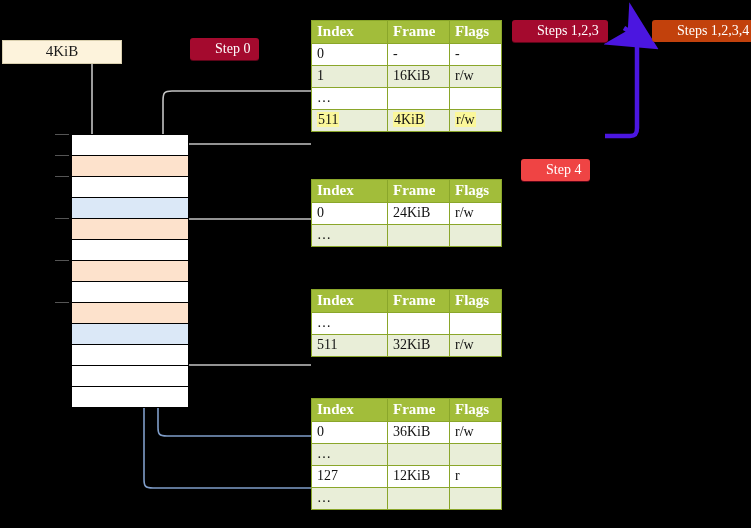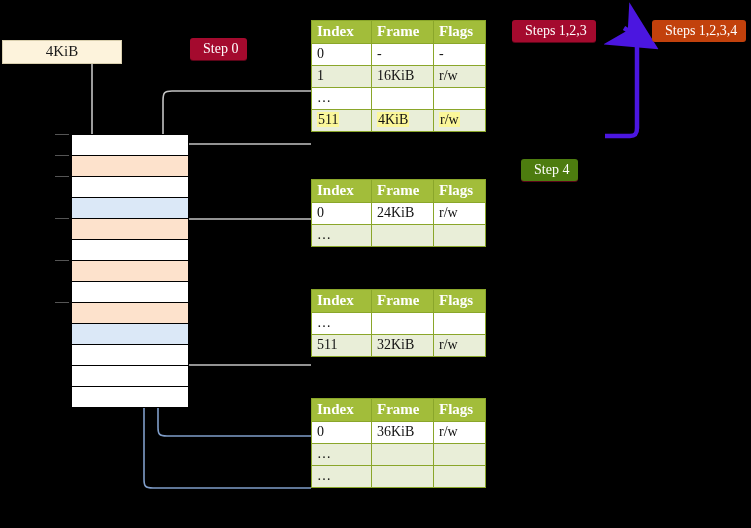--- a/index.html
+++ b/index.html
@@ -9,21 +9,21 @@
     color:#000;
   }
   .stage{position:absolute;left:0;top:0;width:751px;height:528px;}
 
   
   .badge{
     position:absolute;
     font-family:"Liberation Serif", serif;
     font-size:14px;
     color:#ffffff;
-    padding:3px 9px 4px 13px;
+    padding:3px 9px 4px 25px;
     border-radius:3px;
     white-space:nowrap;
     line-height:15px;
     text-align:center;
   }
   .badge-red{background:#a40a2e;box-shadow:0 1px 0 #5b0418;}
   .badge-blue{background:#4b16e0;}
 
   
   .kib-box{
@@ -70,21 +70,21 @@
     white-space:nowrap;
   }
   .ptable th{
     background:#a2bd3a;
     color:#ffffff;
     font-weight:bold;
     font-size:15px;
   }
   .ptable tr.alt td{background:#e9eed8;}
   .ptable tr.norm td{background:#ffffff;}
-  .c-idx{width:60px;}
+  .c-idx{width:76px;}
   .c-frm{width:62px;margin-left:24px;}
   .c-flg{width:52px;font-family:Liberation Serif, serif;}
   .hl-span{background:#fbf79a;padding:0 1px;}
 
   
   svg.ovl{position:absolute;left:0;top:0;width:751px;height:528px;overflow:visible;}
 </style>
 </head>
 <body>
 
@@ -165,21 +165,21 @@
       <div class="tick" style="left: 55px; top: 176px; position: absolute;"></div>
       <div class="tick" style="left: 55px; top: 218px; position: absolute;"></div>
       <div class="tick" style="left: 55px; top: 260px; position: absolute;"></div>
       <div class="tick" style="left: 55px; top: 302px; position: absolute;"></div>
     </div>
 
   <div id="badgehost">
       <div class="badge badge-red" style="left: 190px; top: 38px; background: rgb(164, 10, 46);">Step 0</div>
       <div class="badge badge-red" style="left: 512px; top: 20px; background: rgb(164, 10, 46);">Steps 1,2,3</div>
       <div class="badge badge-blue" style="left: 652px; top: 20px; background: #c2410c;">Steps 1,2,3,4</div>
-      <div class="badge badge-red" style="left: 521px; top: 159px; background: #4d7c0f;">Step 4</div>
+      <div class="badge badge-red" style="left: 521px; top: 159px; background: #ef4444;">Step 4</div>
     </div>
 
   <div id="tablehost">
       <table class="ptable" style="left: 311px; top: 20px;">
         <thead>
           <tr>
             <th class="c-idx">Index</th>
             <th class="c-frm">Frame</th>
             <th class="c-flg">Flags</th>
           </tr>
@@ -261,20 +261,25 @@
           <tr class="norm">
             <td class="c-idx">0</td>
             <td class="c-frm">36KiB</td>
             <td class="c-flg">r/w</td>
           </tr>
           <tr class="alt">
             <td class="c-idx">…</td>
             <td class="c-frm"></td>
             <td class="c-flg"></td>
           </tr>
+          <tr class="norm">
+            <td class="c-idx">127</td>
+            <td class="c-frm">12KiB</td>
+            <td class="c-flg">r</td>
+          </tr>
           <tr class="alt">
             <td class="c-idx">…</td>
             <td class="c-frm"></td>
             <td class="c-flg"></td>
           </tr>
         </tbody>
       </table>
     </div>
 
 </div>

